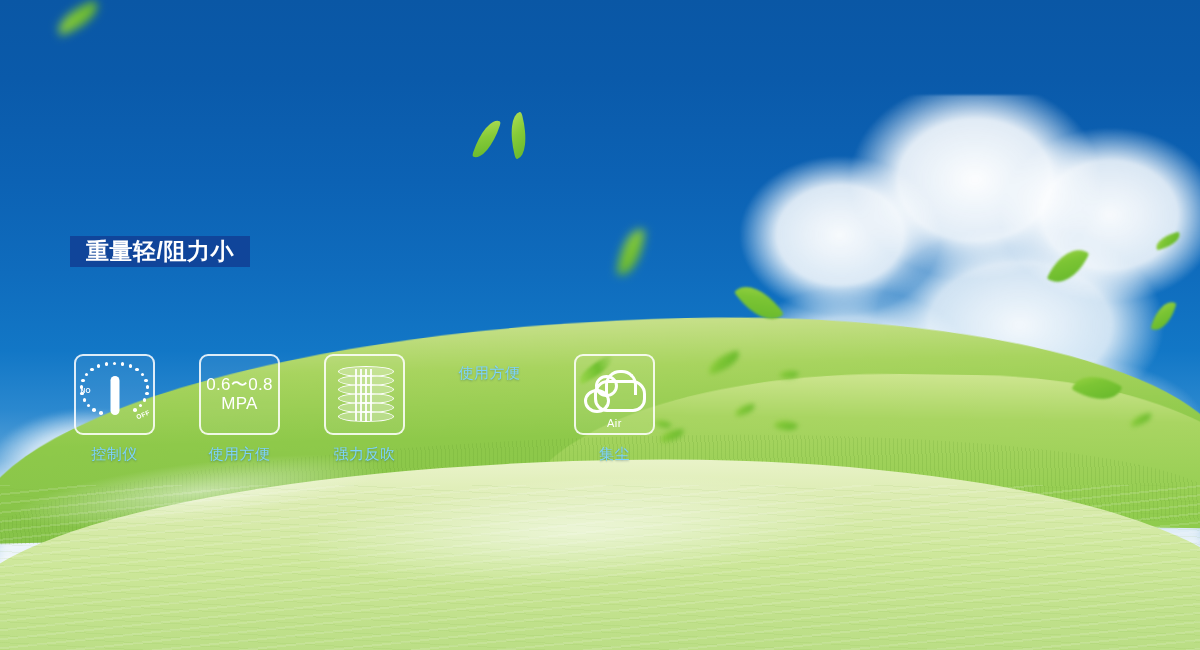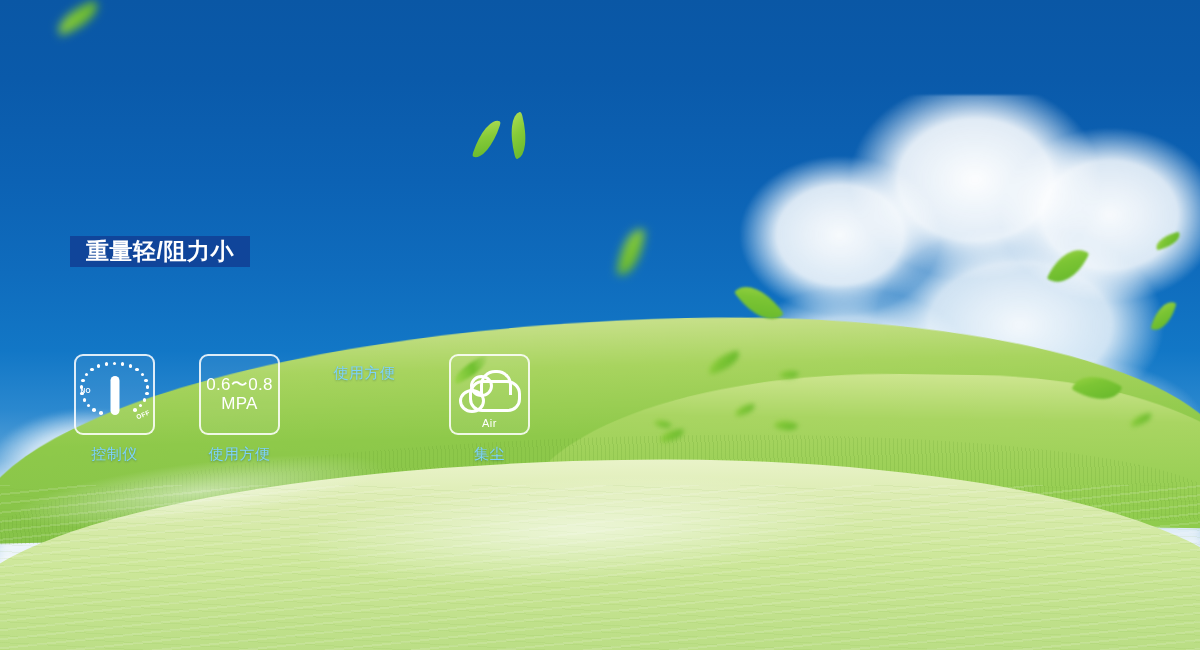--- a/index.html
+++ b/index.html
@@ -414,20 +414,34 @@
     <div class="feature">
       <div class="feat-box">
         <div class="feat-text">
           <div>0.6〜0.8</div>
           <div>MPA</div>
         </div>
       </div>
       <div class="feat-label">使用方便</div>
     </div>
 
+    <div class="feature">
+      <div class="feat-box">
+        <div class="coil">
+          <div class="core"></div>
+          <span class="ring" style="top:0px;"></span>
+          <span class="ring" style="top:9px;"></span>
+          <span class="ring" style="top:18px;"></span>
+          <span class="ring" style="top:27px;"></span>
+          <span class="ring" style="top:36px;"></span>
+          <span class="ring" style="top:45px;"></span>
+        </div>
+      </div>
+      <div class="feat-label">强力反吹</div>
+    </div>
 
     <div class="feature">
       <div class="feat-label">使用方便</div>
     </div>
 
     <div class="feature">
       <div class="feat-box">
         <div class="airicon">
           <div class="streak"></div>
           <div class="c-big"></div>

